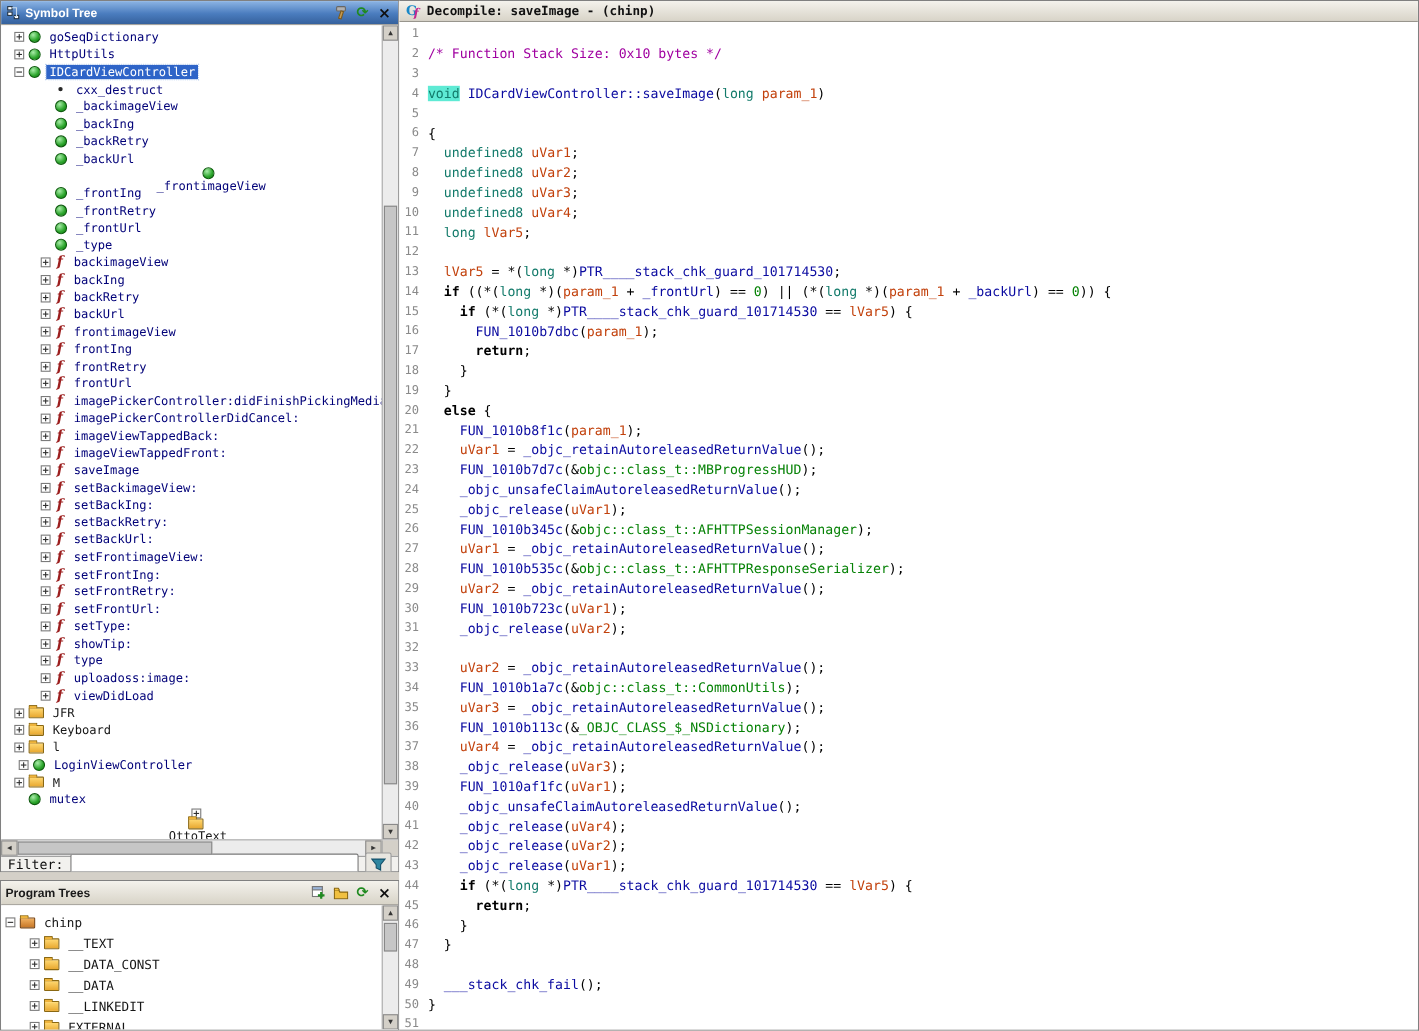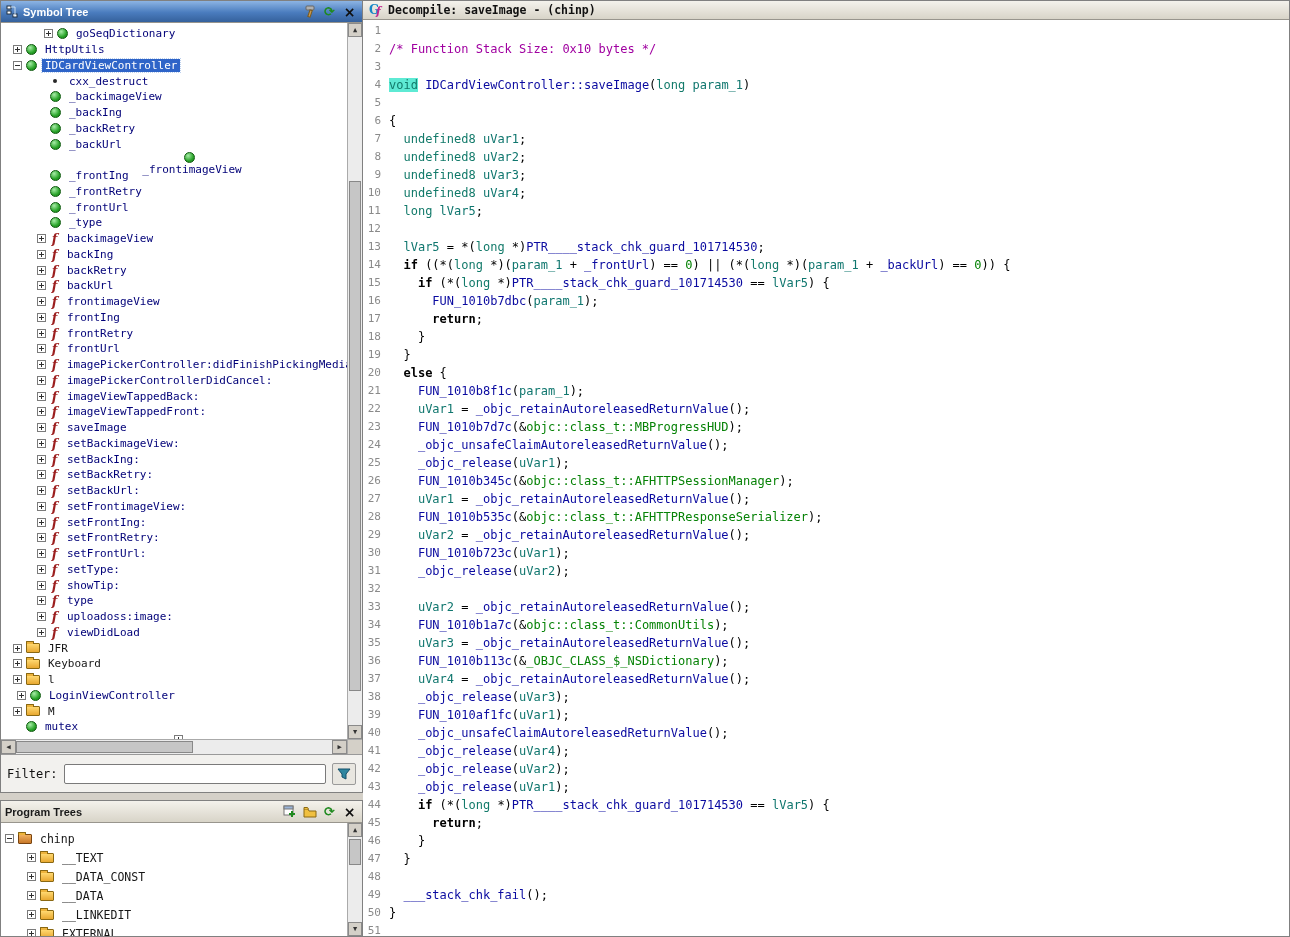--- a/index.html
+++ b/index.html
@@ -57,39 +57,39 @@
     font-size:7px;color:#333;line-height:1}
   .hscroll .sbtn{height:auto;width:15px}
   .vtrack{flex:1;position:relative}
   .vthumb{position:absolute;left:1px;right:1px;background:#c6c6c6;border:1px solid #888}
   .hscroll{height:15px;flex:none;display:flex;border-top:1px solid #aaa;background:#ececec}
   .htrack{flex:1;position:relative}
   .hthumb{position:absolute;top:1px;bottom:1px;background:#c6c6c6;border:1px solid #888}
   .corner{width:15px;flex:none;background:#d4d0c8;border-left:1px solid #aaa}
 
   
-  .filter-row{height:38px;flex:none;display:flex;align-items:center;gap:6px;padding:0 6px;background:#f2f1ee;border-top:1px solid #999}
+  .filter-row{height:14px;flex:none;display:flex;align-items:center;gap:6px;padding:0 6px;background:#f2f1ee;border-top:1px solid #999}
   .filter-label{font-size:12px;color:#111}
   .filter-input{flex:1;height:20px;border:1px solid #7a7a7a;border-radius:2px;background:#fff;font:12px "DejaVu Sans Mono",monospace;padding:0 4px}
   .filter-btn{width:24px;height:22px;flex:none;background:#e8e6e0;border:1px solid #9a9a9a;border-radius:2px;
     display:flex;align-items:center;justify-content:center;padding:0}
 
   
   .right{flex:1;display:flex;flex-direction:column;background:#fff;border:1px solid #808080;border-left:none;overflow:hidden}
   .dhdr{height:19px;flex:none;display:flex;align-items:center;gap:5px;padding:0 5px;
     background:linear-gradient(180deg,#f4f2ec,#d8d4c8);border-bottom:1px solid #98958d;
     font:bold 11.5px "DejaVu Sans Mono",monospace;color:#111}
   .code{flex:1;overflow:hidden;background:#fff;padding-top:2px}
   .cline{display:flex;height:18px;line-height:18px;font-size:12px;white-space:pre}
   .lnum{width:26px;flex:none;text-align:right;padding-right:8px;color:#8a8a8a;font-size:11px}
   .ct{white-space:pre}
   .pl{color:#000}
   .kw{color:#000;font-weight:bold}
   .ty{color:#127a6a}
-  .va{color:#0f766e}
+  .va{color:#c2410c}
   .fn{color:#0a0aa0}
   .cs{color:#008000}
   .gl{color:#068206}
   .cm{color:#a000a0}
   .hl{color:#127a6a;background:#5eead4}
 </style>
 </head>
 <body>
 
 <div class="app">
@@ -114,21 +114,21 @@
             </svg>
         </span>
         <span class="hdr-btn">
             <span class="glyph-refresh">⟳</span>
           </span>
         <span class="hdr-btn close">×</span>
       </header>
 
       <div class="tree-view">
         <div class="tree-rows" id="symbolTree">
-            <div class="trow" style="padding-left: 12px; margin-left: 31px;">
+            <div class="trow" style="padding-left: 12px;">
               <span class="exp plus"></span>
               <span class="ico class"></span>
               <span class="lbl">goSeqDictionary</span>
             </div>
             <div class="trow" style="padding-left: 12px;">
               <span class="exp plus"></span>
               <span class="ico class"></span>
               <span class="lbl">HttpUtils</span>
             </div>
             <div class="trow selected" style="padding-left: 12px;">

